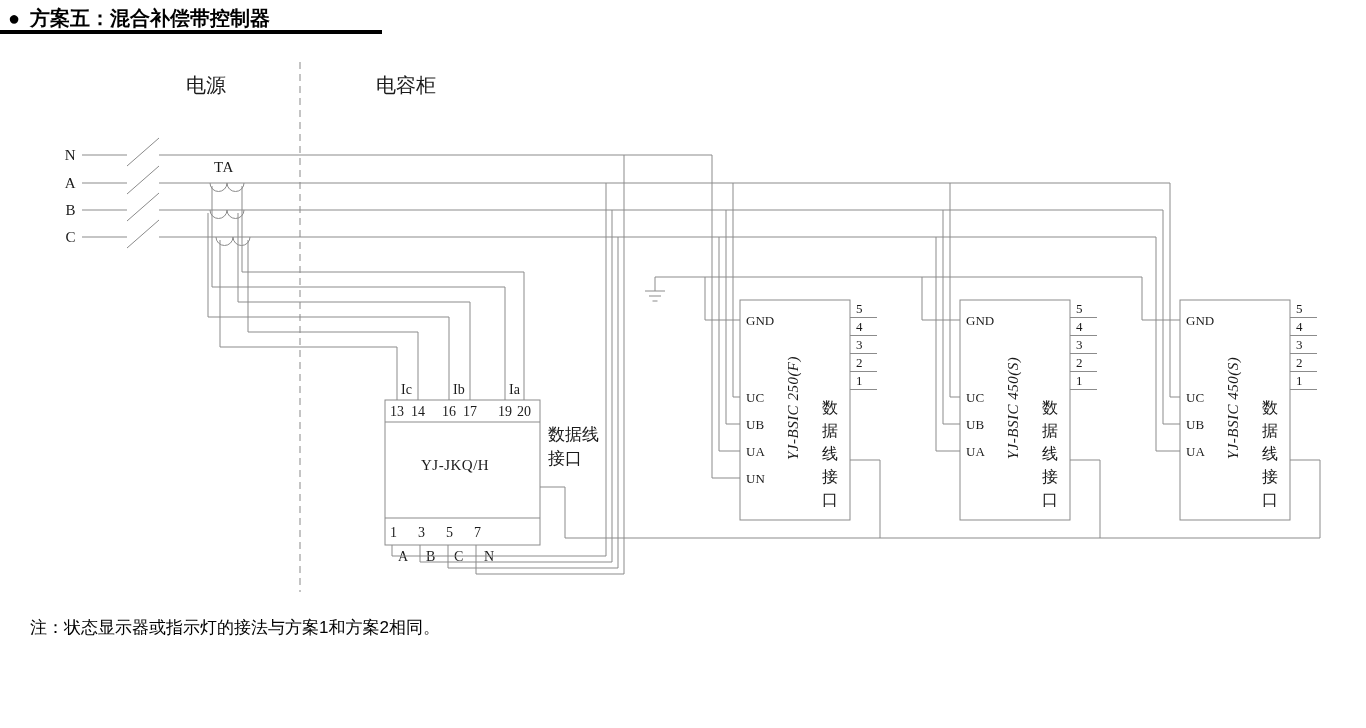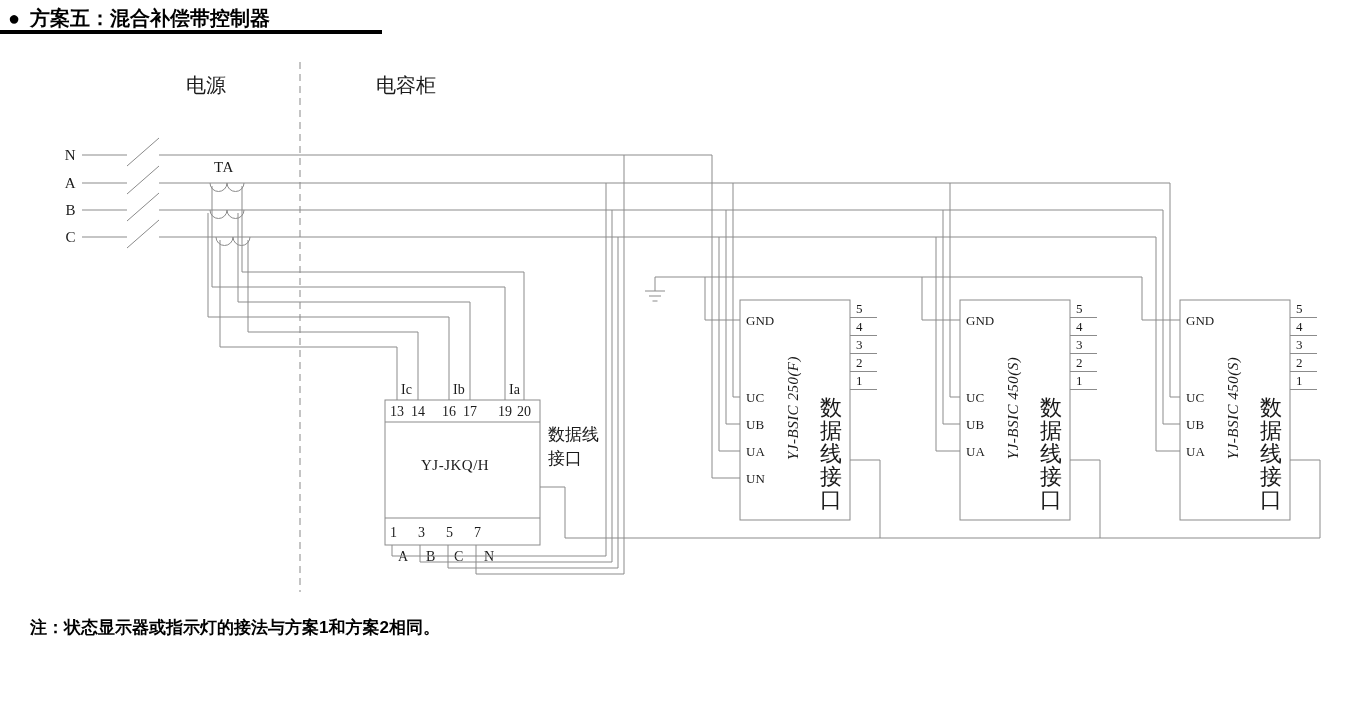--- a/index.html
+++ b/index.html
@@ -19,25 +19,25 @@
   .t13{font-size:13px;}
   .it{font-style:italic;font-size:15px;letter-spacing:.5px;}
   .title-row{
     position:absolute;left:8px;top:5px;display:flex;align-items:center;gap:10px;
     font-weight:bold;font-size:20px;color:var(--title);
   }
   .title-underline{
     position:absolute;left:0;top:30px;width:382px;height:4px;background:var(--title);
   }
   .vtext{
-    position:absolute;width:20px;font-size:22px;line-height:23px;word-break:break-all;
+    position:absolute;width:20px;font-size:16px;line-height:23px;word-break:break-all;
     color:var(--text);text-align:center;
   }
   .note{
-    position:absolute;left:30px;top:616px;font-weight:bold;font-size:17px;color:var(--title);
+    position:absolute;left:30px;top:616px;font-weight:normal;font-size:17px;color:var(--title);
   }
 </style>
 </head>
 <body>
 
 <div class="title-row">
   <span>●</span>
   <span>方案五：混合补偿带控制器</span>
 </div>
 <div class="title-underline"></div>

